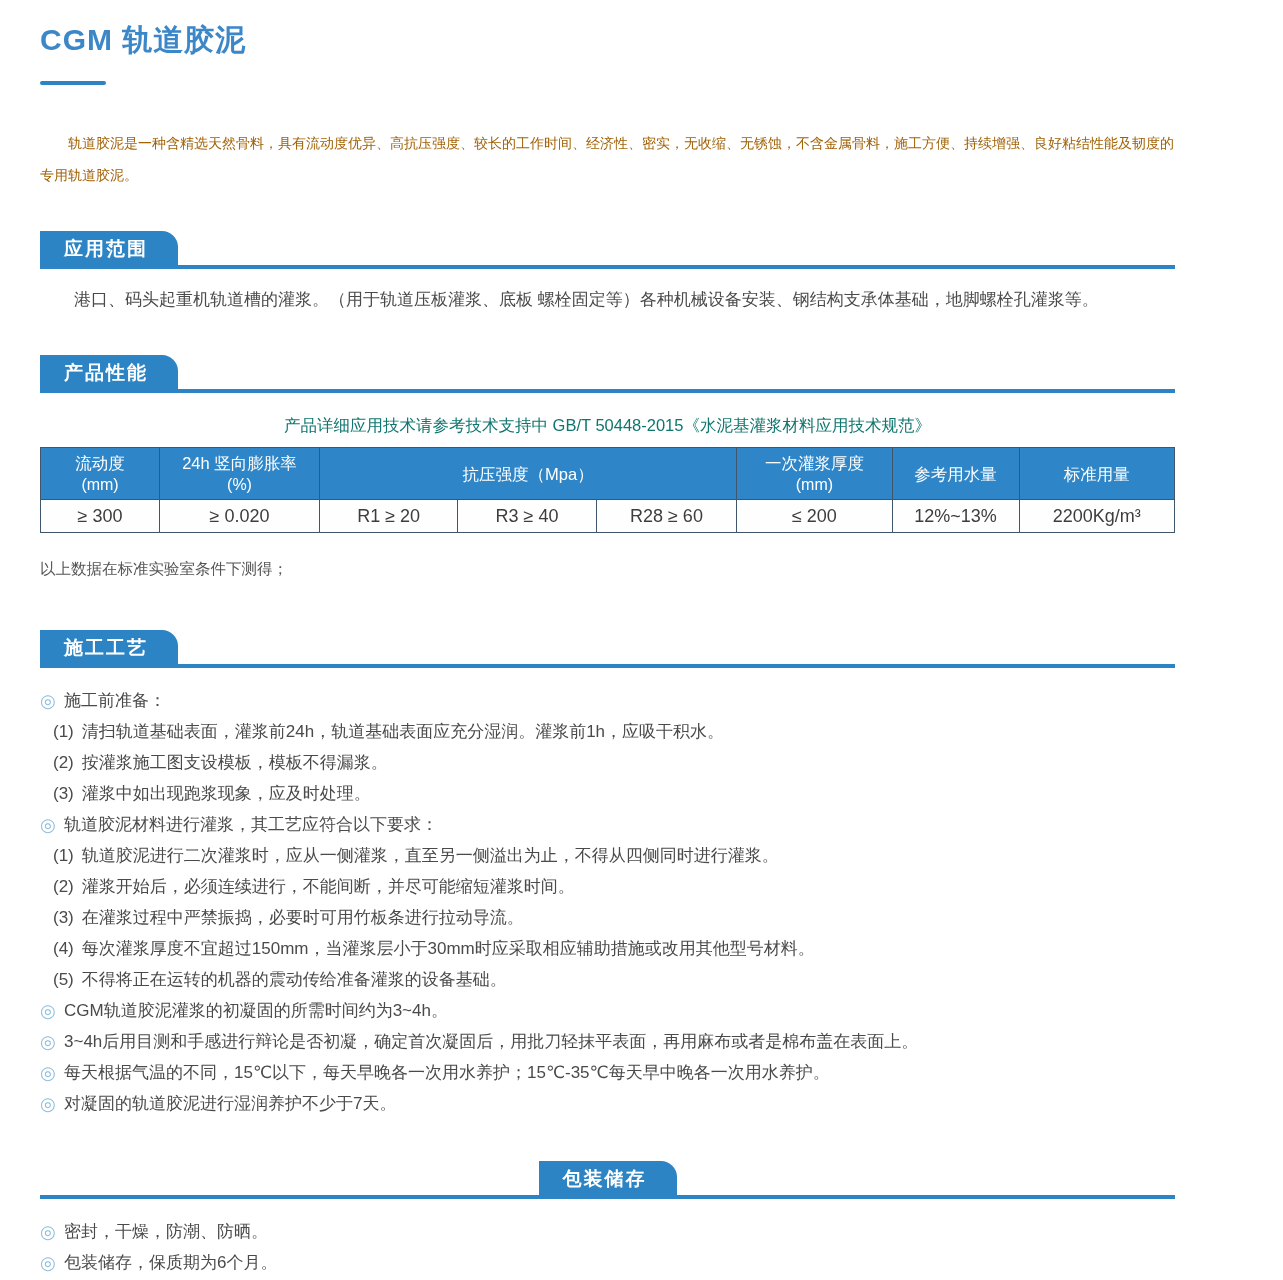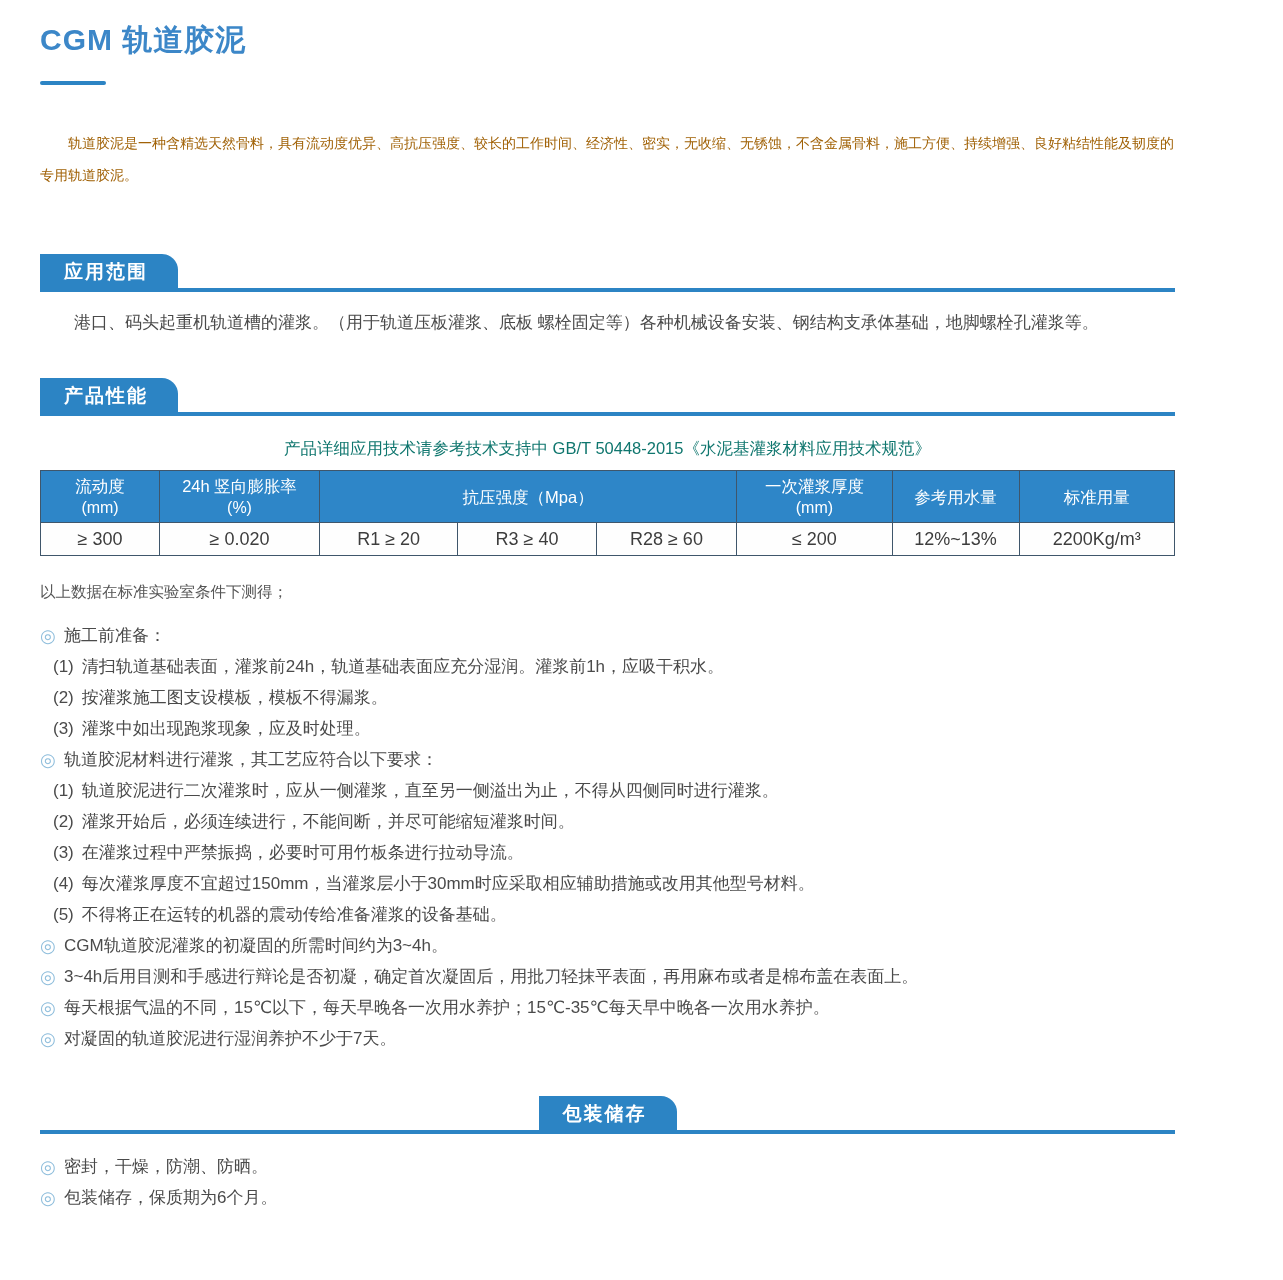--- a/index.html
+++ b/index.html
@@ -53,21 +53,21 @@
     display:inline-block;
     background:var(--accent);
     color:#ffffff;
     font-size:19px;
     font-weight:bold;
     line-height:1;
     padding:8px 30px 7px 24px;
     border-radius:0 16px 0 0;
     letter-spacing:2px;
   }
-  .mt-app{margin-top:63px;}
+  .mt-app{margin-top:40px;}
   .mt-perf{margin-top:40px;}
   .mt-cons{margin-top:50px;}
   .mt-stor{margin-top:46px;text-align:center;}
   .app-body{
     margin-top:16px;
     font-size:17px;
     line-height:30px;
     text-indent:2em;
     color:#4a4a4a;
   }
@@ -195,20 +195,23 @@
         <td>R3 ≥ 40</td>
         <td>R28 ≥ 60</td>
         <td>≤ 200</td>
         <td>12%~13%</td>
         <td>2200Kg/m³</td>
       </tr>
     </tbody>
   </table>
   <p class="footnote">以上数据在标准实验室条件下测得；</p>
 
+  <div class="sec-head mt-cons">
+    <span class="sec-tab"><span>施工工艺</span></span>
+  </div>
   <div class="list">
     <div class="li bullet-li">
       <span class="mark">◎</span>
       <span class="li-text">施工前准备：</span>
     </div>
     <div class="li num-li">
       <span class="num">(1)</span>
       <span class="li-text">清扫轨道基础表面，灌浆前24h，轨道基础表面应充分湿润。灌浆前1h，应吸干积水。</span>
     </div>
     <div class="li num-li">

